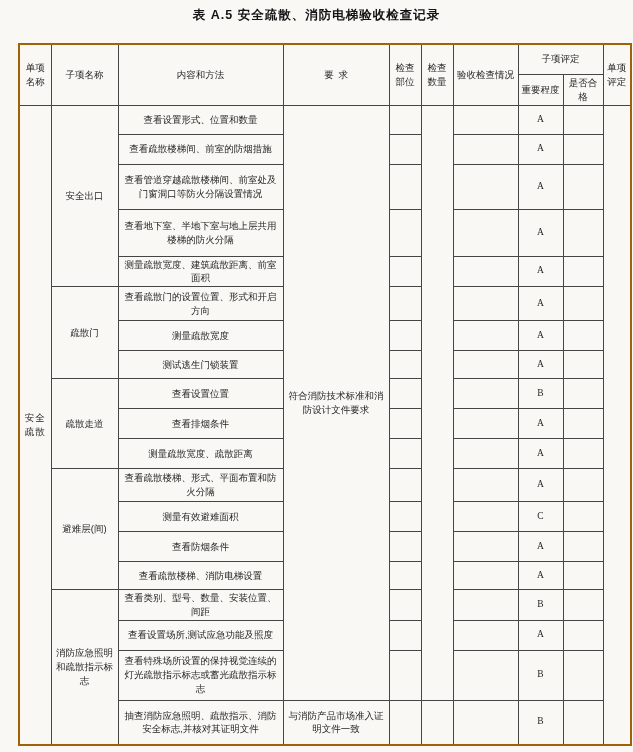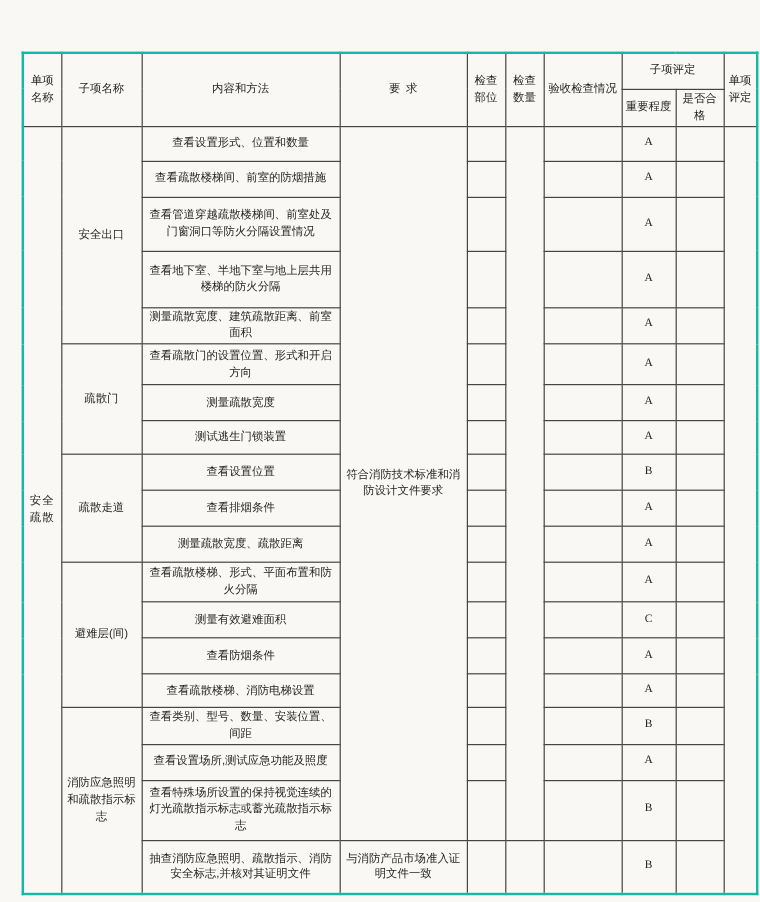--- a/index.html
+++ b/index.html
@@ -24,21 +24,21 @@
     font-weight:bold;
     letter-spacing:1px;
     color:#141414;
   }
   table.insp{
     position:absolute;
     top:43px;left:18px;
     width:612px;
     border-collapse:collapse;
     table-layout:fixed;
-    border:2px solid #14b8a6;
+    border:2px solid #a16207;
   }
   table.insp th, table.insp td{
     border:1px solid #454545;
     padding:1px 2px;
     font-size:9.5px;
     font-weight:normal;
     text-align:center;
     vertical-align:middle;
     line-height:1.45;
     overflow:hidden;
@@ -54,20 +54,21 @@
   td.col-req{text-align:left;padding:2px 3px;line-height:1.8;}
   td.col-imp{
     font-family:"Liberation Serif", serif;
     font-size:11px;
   }
 </style>
 </head>
 <body>
 
 <div class="page">
+  <div class="title">表 A.5  安全疏散、消防电梯验收检查记录</div>
 
   <table class="insp">
     <colgroup>
       <col style="width:32px">
         <col style="width:67px">
         <col style="width:165px">
       <col style="width:106px">
         <col style="width:32px">
         <col style="width:32px">
       <col style="width:65px">

